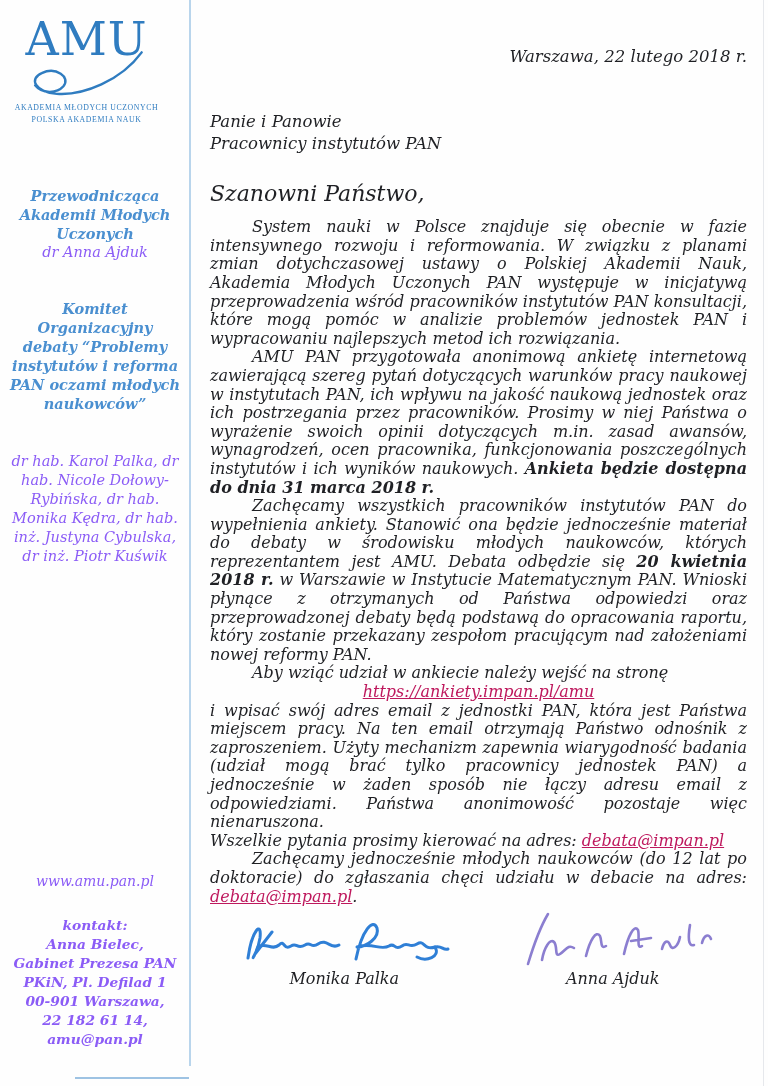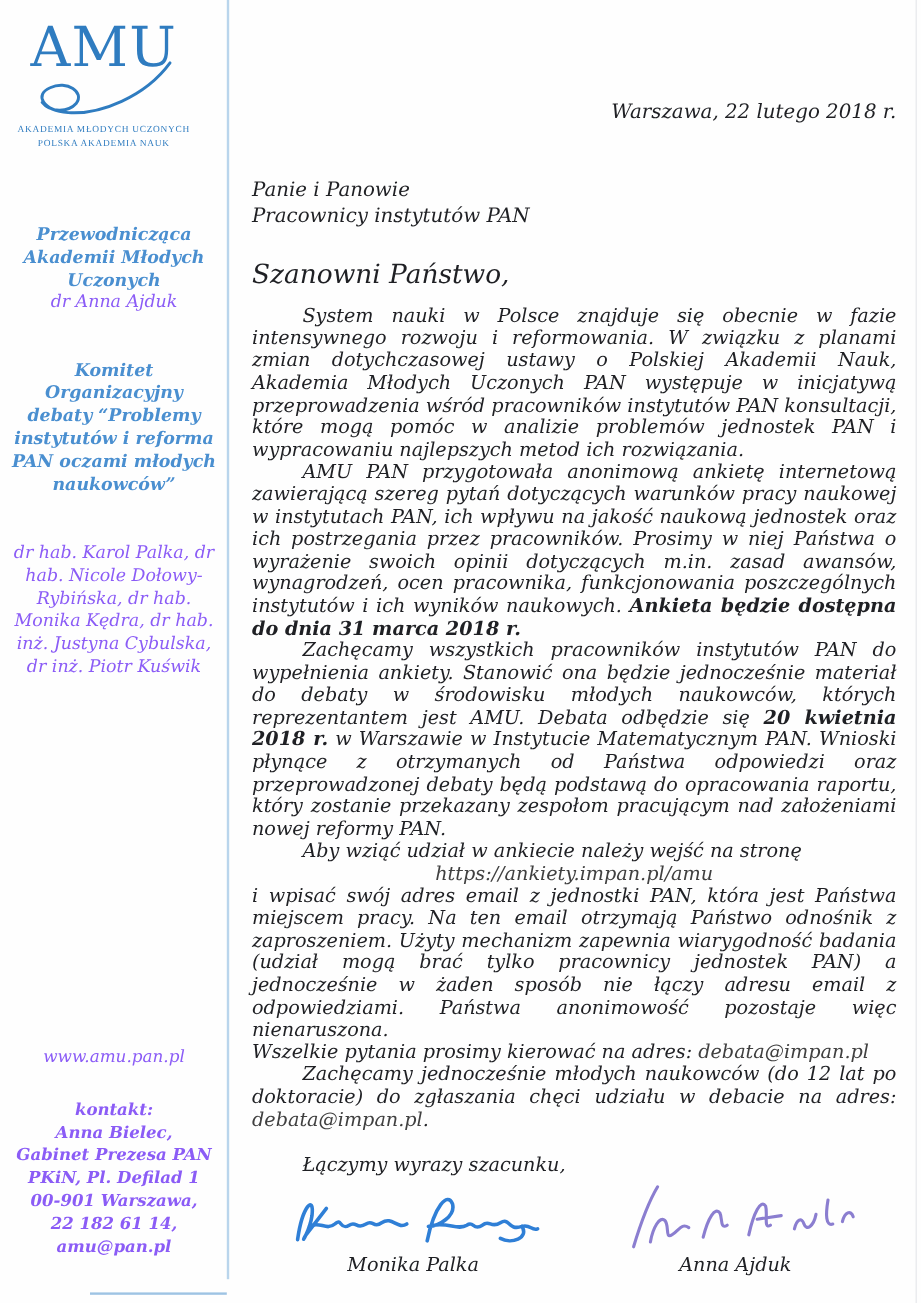--- a/index.html
+++ b/index.html
@@ -17,28 +17,28 @@
   .chair{top:186px;}
   .committee{top:299px;}
   .www{top:872px;font-size:14px;}
   .contact{top:916px;font-size:13.8px;white-space:pre-line;font-weight:bold;}
   .divider{position:absolute;left:189px;top:0;width:2px;height:1066px;background:#b9d5ec;}
   .bottom-rule{position:absolute;left:75px;top:1077px;width:114px;height:2px;background:#8db9de;opacity:.85;}
   .scan-edge{position:absolute;right:4px;top:0;width:1px;height:100%;background:#e6e8ec;}
   
   .main{position:absolute;left:210px;top:0;width:537px;color:#1f2024;
         font-style:italic;font-size:16px;line-height:18.6px;}
-  .date{padding-top:84px;text-align:right;font-size:16.5px;}
+  .date{padding-top:48px;text-align:right;font-size:16.5px;}
   .recipient{margin-top:44px;white-space:pre-line;line-height:22px;font-size:16.5px;}
   .salutation{margin-top:30px;font-size:22px;}
   p{margin:0;}
   .just{text-align:justify;}
   .indent{text-indent:42px;}
   .first{margin-top:15px;}
-  a{color:#404040;cursor:pointer;}
+  a{color:#be185d;text-decoration:underline;cursor:pointer;}
   .link-line{text-align:center;}
   .closing{margin-top:20px;}
   .sig-row{display:flex;margin-top:6px;}
   .sig{width:50%;text-align:center;}
   .sig svg{display:block;margin:0 auto;}
   .sig-name{margin-top:0;font-size:16px;}
   b{font-weight:bold;}
 </style>
 </head>
 <body>
@@ -89,21 +89,20 @@
 
     <p class="indent">Aby wziąć udział w ankiecie należy wejść na stronę</p>
     <div class="link-line"><a>https://ankiety.impan.pl/amu</a></div>
 
     <p class="just"><span>i wpisać swój adres email z jednostki PAN, która jest Państwa miejscem pracy. Na ten email otrzymają Państwo odnośnik z zaproszeniem. Użyty mechanizm zapewnia wiarygodność badania (udział mogą brać tylko pracownicy jednostek PAN) a jednocześnie w żaden sposób nie łączy adresu email z odpowiedziami. Państwa anonimowość pozostaje więc nienaruszona.</span></p>
 
     <p class="just"><span>Wszelkie pytania prosimy kierować na adres: </span><a>debata@impan.pl</a></p>
 
     <p class="just indent"><span>Zachęcamy jednocześnie młodych naukowców (do 12 lat po doktoracie) do zgłaszania chęci udziału w debacie na adres: </span><a>debata@impan.pl</a><span>.</span></p>
 
-    <p class="closing indent">Łączymy wyrazy szacunku,</p>
 
     <div class="sig-row">
       <div class="sig">
         <svg width="216" height="58" viewBox="0 0 216 58">
           <g fill="none" stroke="#2f7fd6" stroke-width="3" stroke-linecap="round" stroke-linejoin="round">
             <path d="M12,46 C16,18 26,8 24,26 C22,40 13,52 19,42 L36,20"></path>
             <path d="M22,35 C30,30 36,39 43,33 C49,27 47,39 55,34 C61,30 61,38 69,33 C75,29 75,37 82,32 C91,26 95,38 103,33"></path>
             <path d="M120,47 C126,18 137,6 141,16 C144,26 130,35 121,35 C136,30 145,39 153,34 C159,30 158,39 166,34 C172,29 173,37 181,32 C189,27 187,39 199,35 C206,33 207,39 212,37"></path>
             <path d="M199,35 C205,45 190,50 181,45"></path>
           </g>

